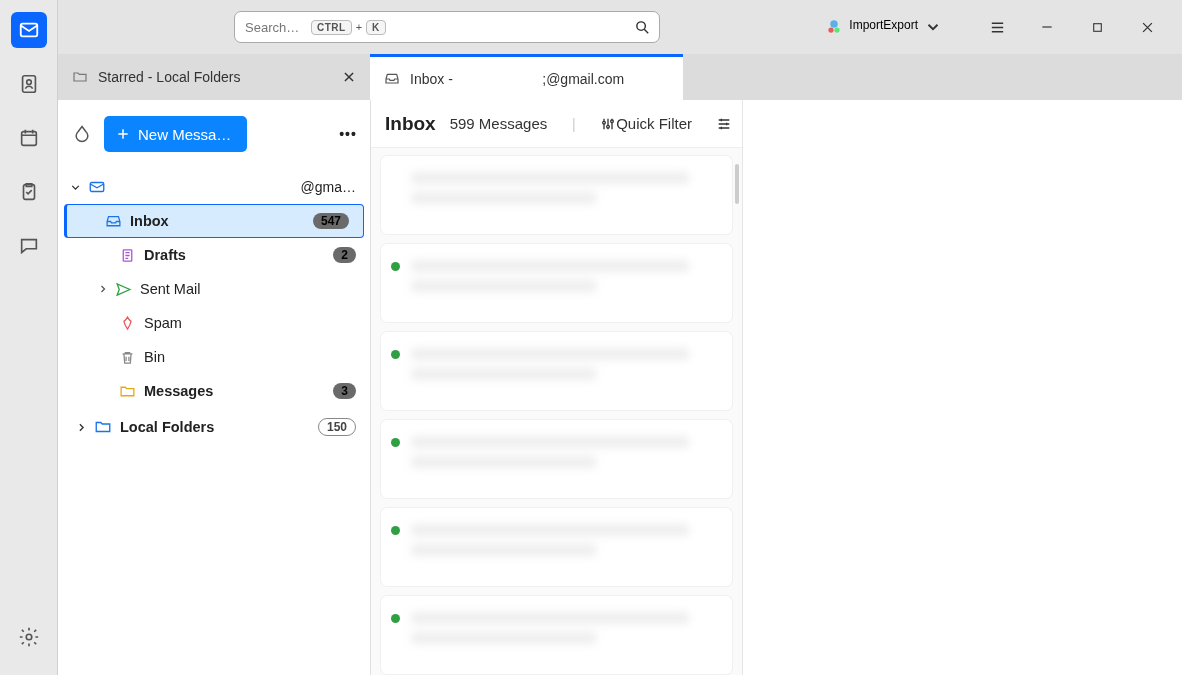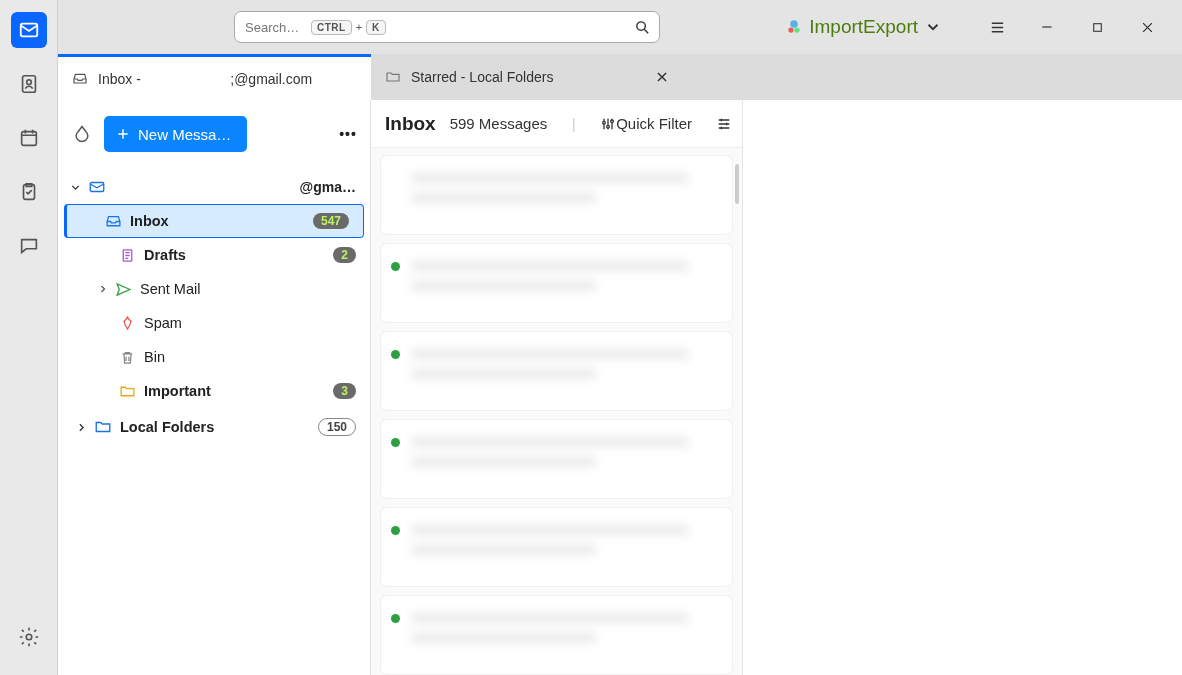--- a/index.html
+++ b/index.html
@@ -19,21 +19,21 @@
     
     
     .titlebar { height: 54px; background: #e4e4e4; display: flex; align-items: center; padding: 0 10px 0 176px; }
     .search-wrap { position: relative; width: 426px; height: 32px; background: #fff; border: 1px solid #aaa; border-radius: 7px; display: flex; align-items: center; padding: 0 34px 0 10px; }
     .search-wrap .ph { color: #777; font-size: 13px; }
     .kbd-badges { position: absolute; left: 76px; display: flex; align-items: center; gap: 4px; }
     .kbd { border: 1px solid #bbb; border-radius: 4px; font-size: 10px; padding: 1px 5px; background: #f5f5f5; color: #555; font-weight: 600; letter-spacing: 0.5px; }
     .kbd-plus { font-size: 11px; color: #555; }
     .search-wrap .sicon { position: absolute; right: 8px; }
     .titlebar-spacer { flex: 1; }
-    .ie-btn { display: flex; align-items: center; gap: 6px; color: #4d7c0f; font-size: 19px; cursor: pointer; padding: 4px 6px; }
+    .ie-btn { display: flex; align-items: flex-start; gap: 6px; color: #000000; font-size: 12px; cursor: pointer; padding: 4px 6px; }
     .ie-btn svg { width: 18px; height: 18px; }
     .winbtns { display: flex; align-items: center; gap: 0; margin-left: 24px; }
     .winbtn { width: 50px; height: 40px; display: flex; align-items: center; justify-content: center; cursor: pointer; }
     
     
     .tabs-row { height: 46px; background: #dcdcdc; display: flex; align-items: flex-end; }
     .tab { height: 46px; display: flex; align-items: center; padding: 0 14px 0 14px; font-size: 14px; color: #333; position: relative; cursor: pointer; }
     .tab.active { background: #fff; border-top: 3px solid #0a66ff; border-radius: 0; width: 313px; }
     .tab.inactive { width: 312px; }
     .tab .ticon { margin-right: 10px; width: 16px; height: 16px; display: flex; align-items: center; justify-content: center; }
@@ -50,24 +50,24 @@
     .more-btn { width: 24px; height: 24px; display: flex; align-items: center; justify-content: center; cursor: pointer; margin-left: auto; font-weight: 700; letter-spacing: 1px; }
     
     .ftree { padding: 6px 0; }
     .fitem { display: flex; align-items: center; height: 34px; padding: 0 14px 0 10px; cursor: pointer; position: relative; }
     .fitem .expand { width: 18px; display: flex; align-items: center; justify-content: center; color: #555; }
     .fitem .ficon { width: 18px; height: 18px; margin: 0 8px 0 4px; display: flex; align-items: center; justify-content: center; }
     .fitem.indent1 { padding-left: 56px; }
     .fitem.indent1 .expand { width: 14px; margin-left: -18px; }
     .fitem .flabel { font-size: 14.5px; }
     .fitem.bold .flabel { font-weight: 700; }
-    .fitem .badge { margin-left: auto; background: #6a6a6a; color: #bef264; border-radius: 12px; font-size: 12px; padding: 1px 8px; font-weight: 600; }
+    .fitem .badge { margin-left: auto; background: #6a6a6a; color: #000000; border-radius: 12px; font-size: 12px; padding: 1px 8px; font-weight: 600; }
     .fitem .badge.light { background: #fff; color: #444; border: 1.5px solid #888; }
     .fitem.selected { background: #d7ebff; border-left: 3px solid #0a66ff; border-radius: 4px; margin: 0 6px; padding-left: 33px; border: 1.5px solid #0a66ff; border-left-width: 3px; }
-    .fitem.account { font-weight: 700; padding-left: 8px; }
+    .fitem.account { font-weight: 400; padding-left: 8px; }
     .fitem.account .acct-label { margin-left: auto; padding-right: 0; }
     
     
     .msglist { width: 372px; background: #fafafa; border-right: 1px solid #e6e6e6; display: flex; flex-direction: column; }
     .msgheader { height: 48px; display: flex; align-items: center; padding: 0 10px 0 14px; gap: 14px; background: #fff; border-bottom: 1px solid #eee; }
     .msgheader .foldername { font-size: 19px; font-weight: 700; }
     .msgheader .count { font-size: 15px; color: #333; }
     .msgheader .qf { margin-left: auto; display: flex; align-items: center; gap: 0; font-size: 15px; color: #333; cursor: pointer; }
     .msgheader .layout-btn { margin-left: 10px; cursor: pointer; }
     
@@ -181,41 +181,41 @@
         </div>
         <div class="winbtn">
           <svg width="15" height="15" viewBox="0 0 24 24" stroke="#333" stroke-width="2">
               <path d="M5 5l14 14M19 5L5 19"></path>
             </svg>
         </div>
       </div>
     </div>
 
     <div class="tabs-row">
+      <div class="tab inactive">
+        <span class="ticon">
+          <svg width="16" height="16" viewBox="0 0 24 24" fill="none" stroke="#777" stroke-width="1.8">
+              <path d="M3 6h6l2 2h10v10H3V6z"></path>
+            </svg>
+        </span>
+        <span>Starred - Local Folders</span>
+        <span class="close">
+          <svg width="14" height="14" viewBox="0 0 24 24" stroke="#333" stroke-width="2.5">
+              <path d="M5 5l14 14M19 5L5 19"></path>
+            </svg>
+        </span>
+      </div>
       <div class="tab active">
         <span class="ticon">
           <svg width="16" height="16" viewBox="0 0 24 24" fill="none" stroke="#555" stroke-width="1.8">
               <path d="M3 12l2-7h14l2 7v6H3v-6z"></path>
               <path d="M3 12h5l1 2h6l1-2h5"></path>
             </svg>
         </span>
         <span style="white-space: pre;">Inbox -                       ;@gmail.com</span>
-      </div>
-      <div class="tab inactive">
-        <span class="ticon">
-          <svg width="16" height="16" viewBox="0 0 24 24" fill="none" stroke="#777" stroke-width="1.8">
-              <path d="M3 6h6l2 2h10v10H3V6z"></path>
-            </svg>
-        </span>
-        <span>Starred - Local Folders</span>
-        <span class="close">
-          <svg width="14" height="14" viewBox="0 0 24 24" stroke="#333" stroke-width="2.5">
-              <path d="M5 5l14 14M19 5L5 19"></path>
-            </svg>
-        </span>
       </div>
     </div>
 
     <div class="panes">
 
       <div class="folders">
         <div class="folders-top">
           <div class="pin-btn">
             <svg width="20" height="20" viewBox="0 0 24 24" fill="none" stroke="#555" stroke-width="1.8">
                 <path d="M12 3C8 3 5 6 5 10c0 2 1 3.5 2.5 5L12 21l4.5-6c1.5-1.5 2.5-3 2.5-5 0-4-3-7-7-7z" transform="rotate(180 12 12)"></path>
@@ -301,21 +301,21 @@
             </span>
             <span class="flabel">Bin</span>
           </div>
 
           <div class="fitem indent1 bold">
             <span class="ficon">
               <svg width="17" height="17" viewBox="0 0 24 24" fill="none" stroke="#e6a817" stroke-width="1.8">
                   <path d="M3 6h6l2 2h10v10H3V6z"></path>
                 </svg>
             </span>
-            <span class="flabel">Important</span>
+            <span class="flabel">Messages</span>
             <span class="badge">3</span>
           </div>
 
 
           <div class="fitem bold" style="padding-left:14px; margin-top:2px;">
             <span class="expand">
               <svg width="13" height="13" viewBox="0 0 24 24" fill="none" stroke="#333" stroke-width="2.5">
                   <path d="M9 6l6 6-6 6"></path>
                 </svg>
             </span>

